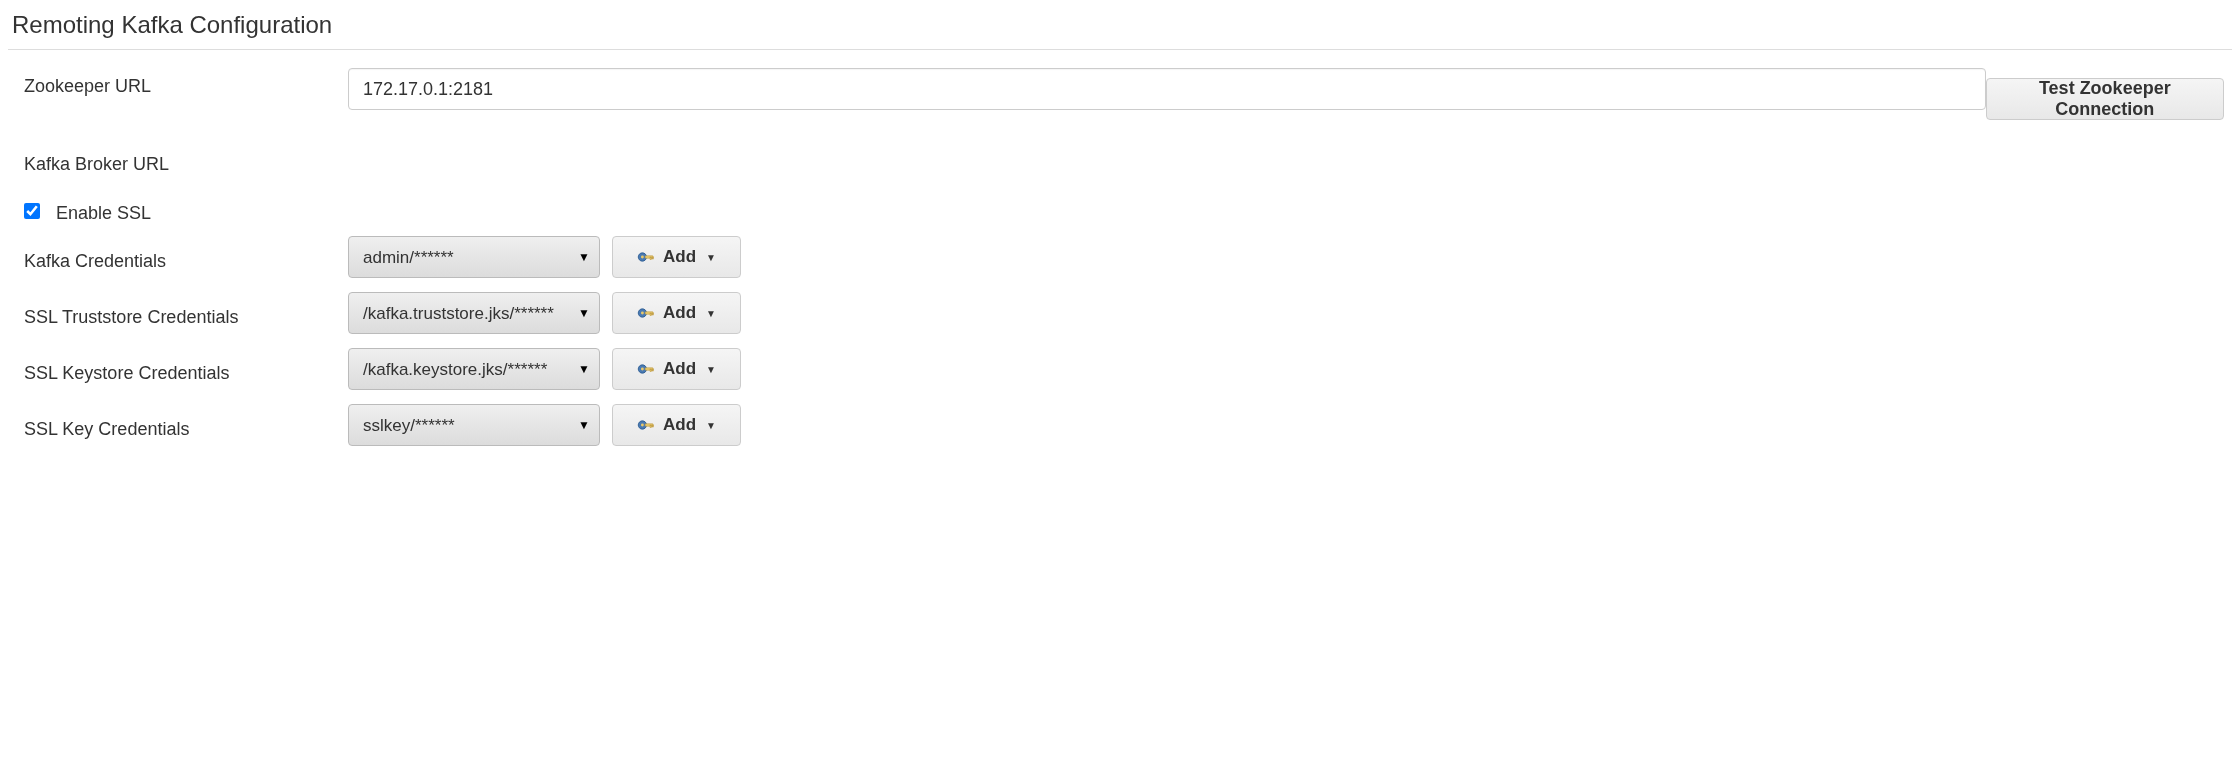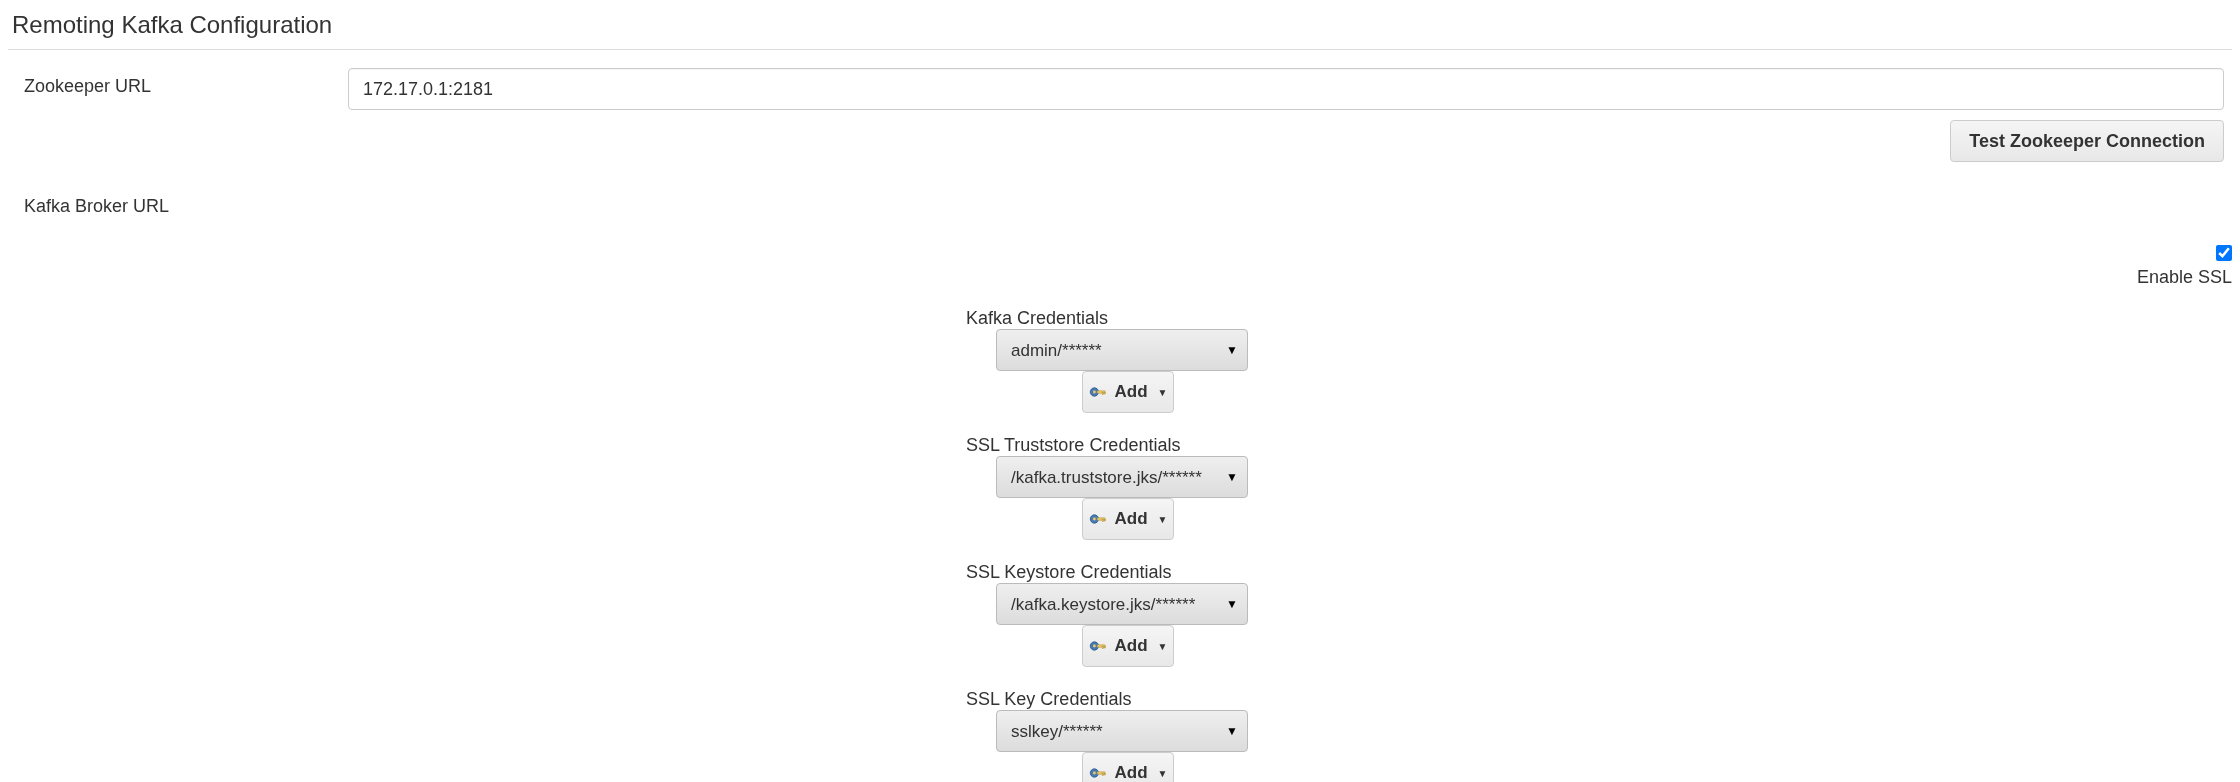--- a/index.html
+++ b/index.html
@@ -34,21 +34,21 @@
     .form-label {
       width: 324px;
       flex-shrink: 0;
       padding-top: 8px;
       font-size: 18px;
       color: #333;
     }
     .form-control-col {
       flex: 1;
       display: flex;
-      flex-direction: column;
+      flex-direction: row;
       padding-right: 8px;
     }
     .text-input {
       width: 100%;
       height: 42px;
       border: 1px solid #ccc;
       border-radius: 4px;
       padding: 8px 14px;
       font-size: 18px;
       color: #333;
@@ -70,41 +70,39 @@
       cursor: pointer;
     }
     .btn-row {
       display: flex;
       justify-content: flex-end;
       margin-top: 10px;
       margin-bottom: 18px;
     }
     .checkbox-row {
       display: flex;
-      align-items: flex-end;
+      align-items: flex-start;
       padding-left: 16px;
-      gap: 6px;
+      gap: 16px;
       margin-top: 28px;
       margin-bottom: 12px;
-      flex-direction: column;
     }
     .checkbox-input {
       width: 16px;
       height: 16px;
       cursor: pointer;
     }
     .checkbox-label {
       font-size: 18px;
     }
     .cred-row {
       display: flex;
       align-items: center;
       padding-left: 16px;
       margin-bottom: 14px;
-      flex-direction: column;
     }
     .select-wrap {
       position: relative;
       width: 252px;
       height: 42px;
       margin-right: 12px;
     }
     .select-box {
       width: 100%;
       height: 100%;
@@ -125,21 +123,21 @@
       top: 50%;
       transform: translateY(-50%);
       pointer-events: none;
       font-size: 12px;
       color: #000;
     }
     .add-btn {
       display: inline-flex;
       align-items: center;
       height: 42px;
-      padding: 0 6px;
+      padding: 0 24px;
       border: 1px solid #ccc;
       border-radius: 4px;
       background: linear-gradient(#f5f5f5, #e8e8e8);
       font-size: 17px;
       font-weight: bold;
       color: #333;
       cursor: pointer;
       gap: 8px;
     }
     .key-icon {

